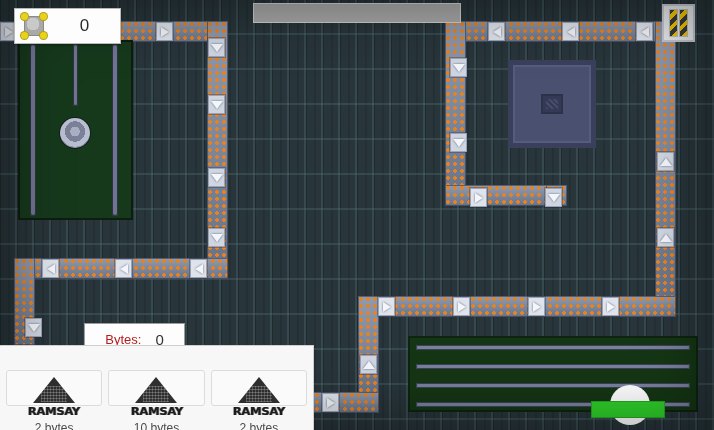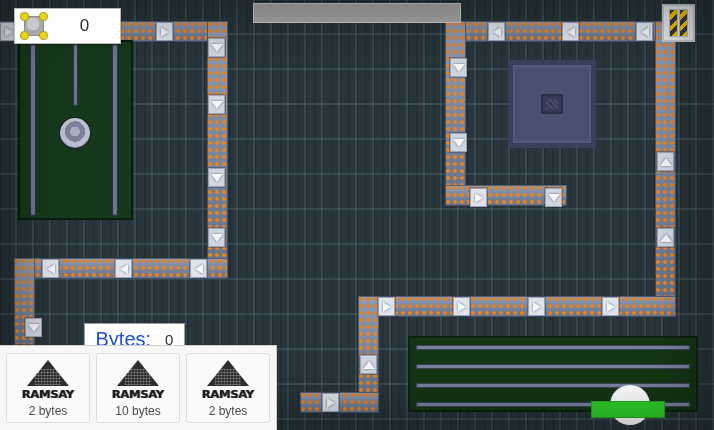--- a/index.html
+++ b/index.html
@@ -84,27 +84,27 @@
     background:radial-gradient(circle at 45% 40%,#c9c9c9 0 40%,#a9a9a9 40% 75%,#909090 75% 100%);
     box-shadow:inset 0 0 0 1px #8a8a8a;}
   .counter-icon .dot{position:absolute;width:7px;height:7px;border-radius:50%;
     background:#e9d21a;box-shadow:0 0 0 1px #b4a014;}
   .counter-icon .d1{left:0;top:0;} .counter-icon .d2{right:0;top:0;}
   .counter-icon .d3{left:0;bottom:0;} .counter-icon .d4{right:0;bottom:0;}
   #counter-value{flex:1;text-align:center;font-size:17px;color:#2b2b2b;}
 
   #bytes-tip{left:84px;top:323px;width:99px;height:30px;justify-content:center;gap:14px;
     border:1px solid #9d9d9d;}
-  #bytes-tip .lbl{font-size:20px;color:#1d4ed8;}
+  #bytes-tip .lbl{font-size:13px;color:#b91c1c;}
   #bytes-tip .val{font-size:15px;color:#333;}
 
   
-  #shop-tray{position:absolute;left:0;top:345px;width:277px;height:85px;
+  #shop-tray{position:absolute;left:0;top:345px;width:314px;height:85px;
     background:#f7f7f7;border:1px solid #cfcfcf;border-left:none;border-bottom:none;
-    display:flex;gap:6px;padding:7px 6px;box-sizing:border-box;}
+    display:flex;gap:6px;padding:24px 6px;box-sizing:border-box;}
   .shop-card{flex:1;background:#fafafa;border:1px solid #dcdcdc;border-radius:3px;
     display:flex;flex-direction:column;align-items:center;justify-content:flex-start;
     padding-top:6px;box-sizing:border-box;}
   .pyr{width:0;height:0;border-left:21px solid transparent;border-right:21px solid transparent;
     border-bottom:26px solid #2e2e2e;position:relative;}
   .pyr:after{content:"";position:absolute;left:-13px;top:9px;width:26px;height:16px;
     background:repeating-linear-gradient(0deg,rgba(255,255,255,.22) 0 1px,rgba(0,0,0,0) 1px 3px),
                repeating-linear-gradient(90deg,rgba(255,255,255,.18) 0 1px,rgba(0,0,0,0) 1px 3px);}
   .shop-name{margin-top:2px;font-size:11px;font-weight:bold;color:#1d1d1d;
     font-family:"DejaVu Sans",sans-serif;letter-spacing:-.3px;

